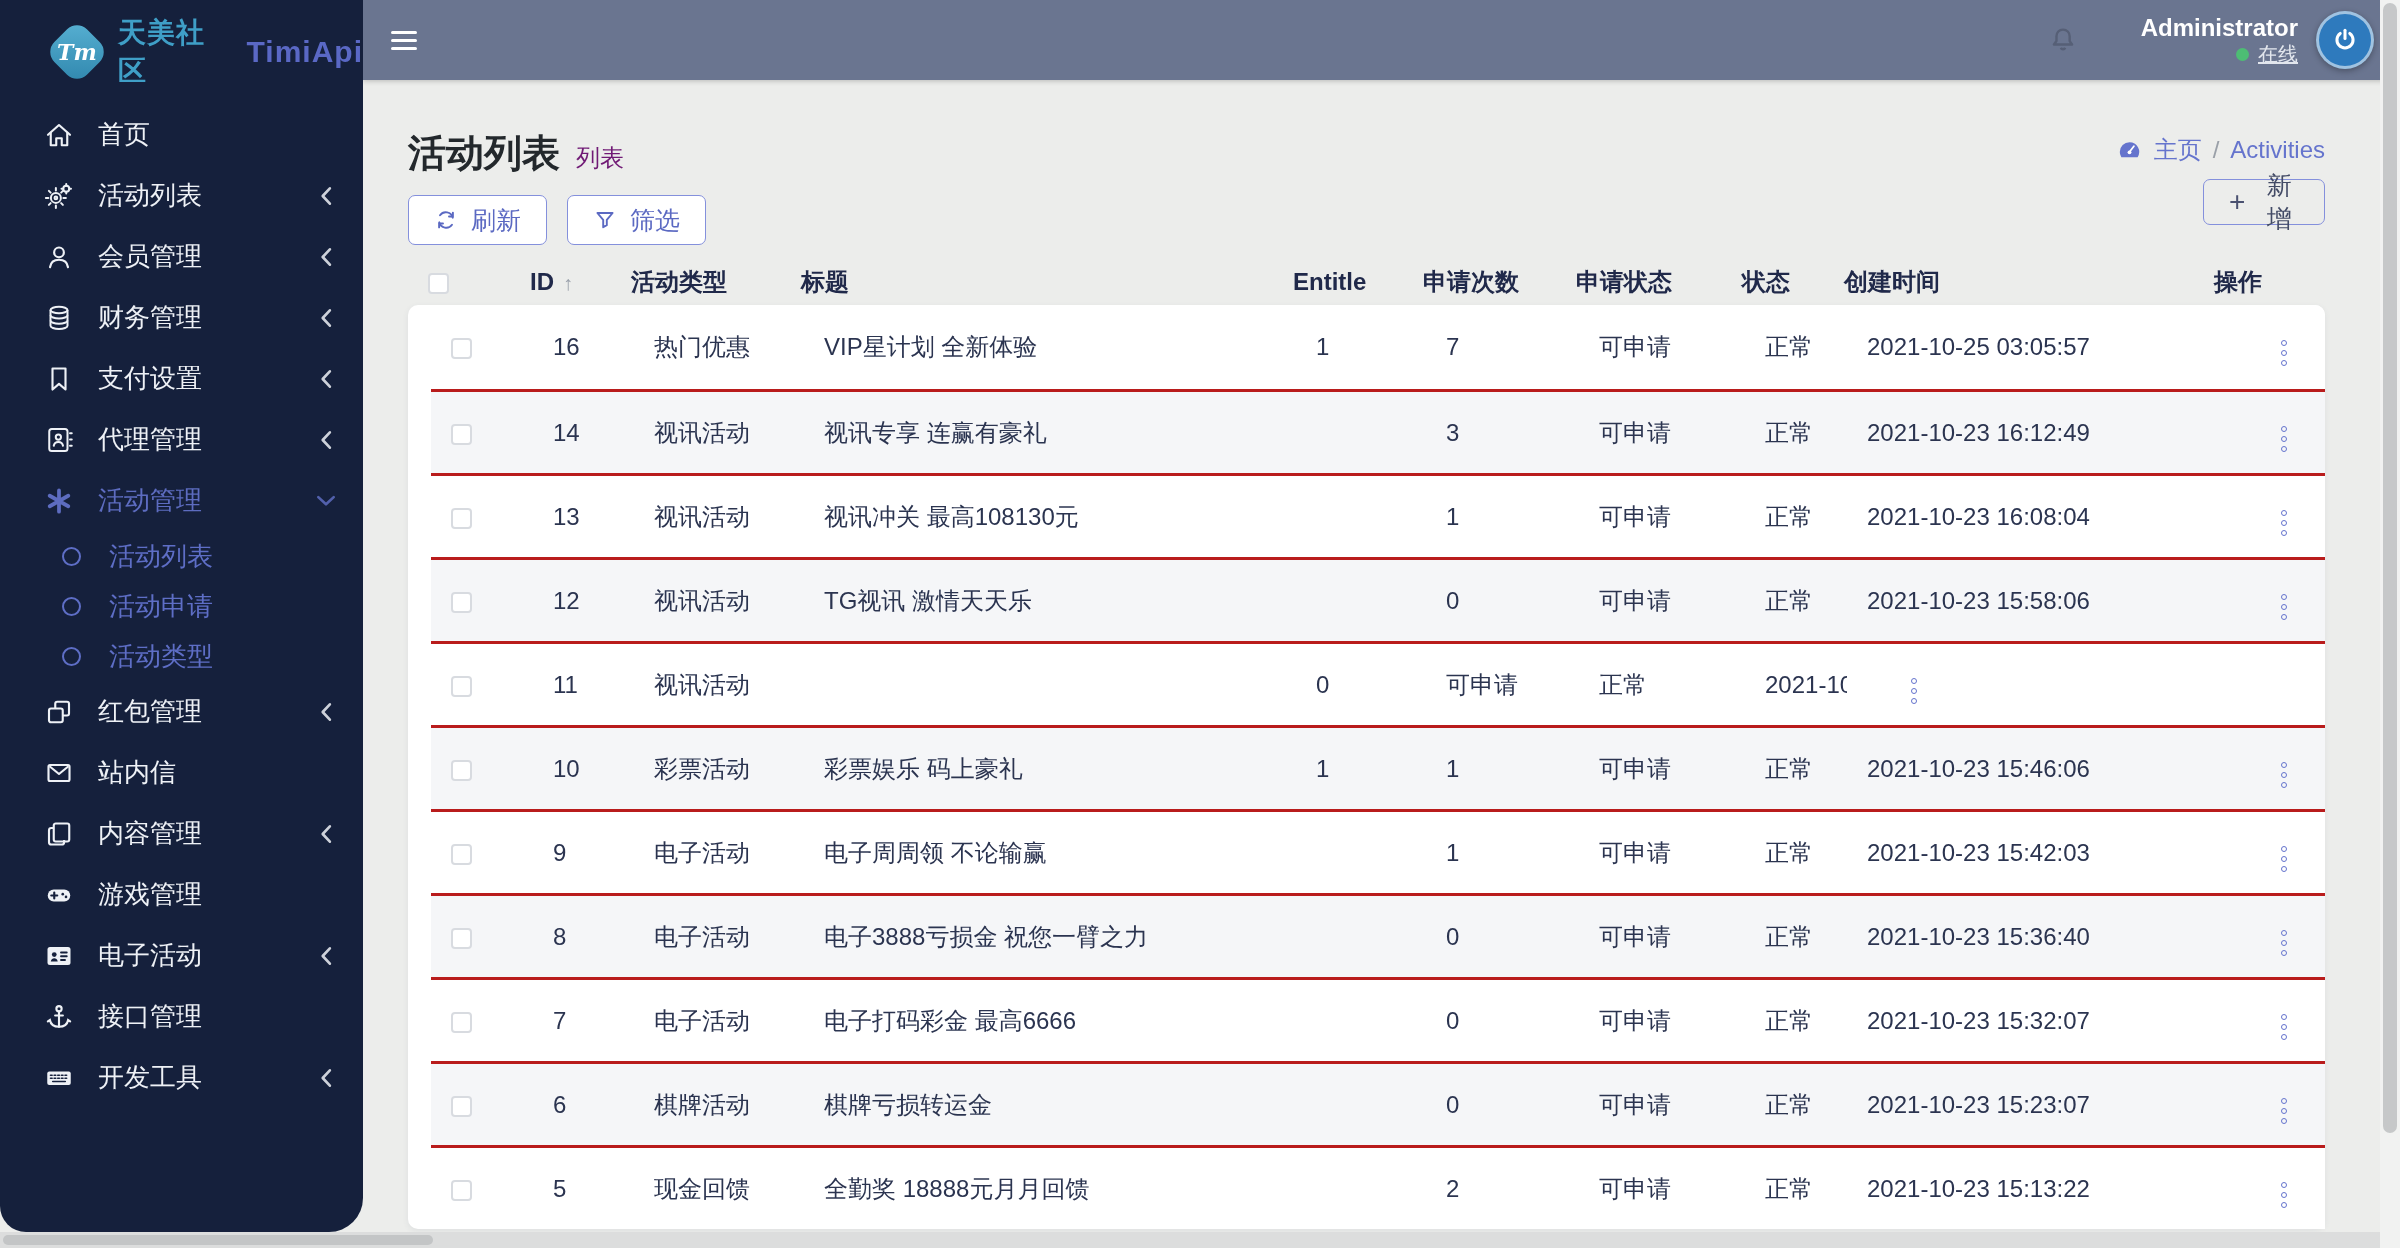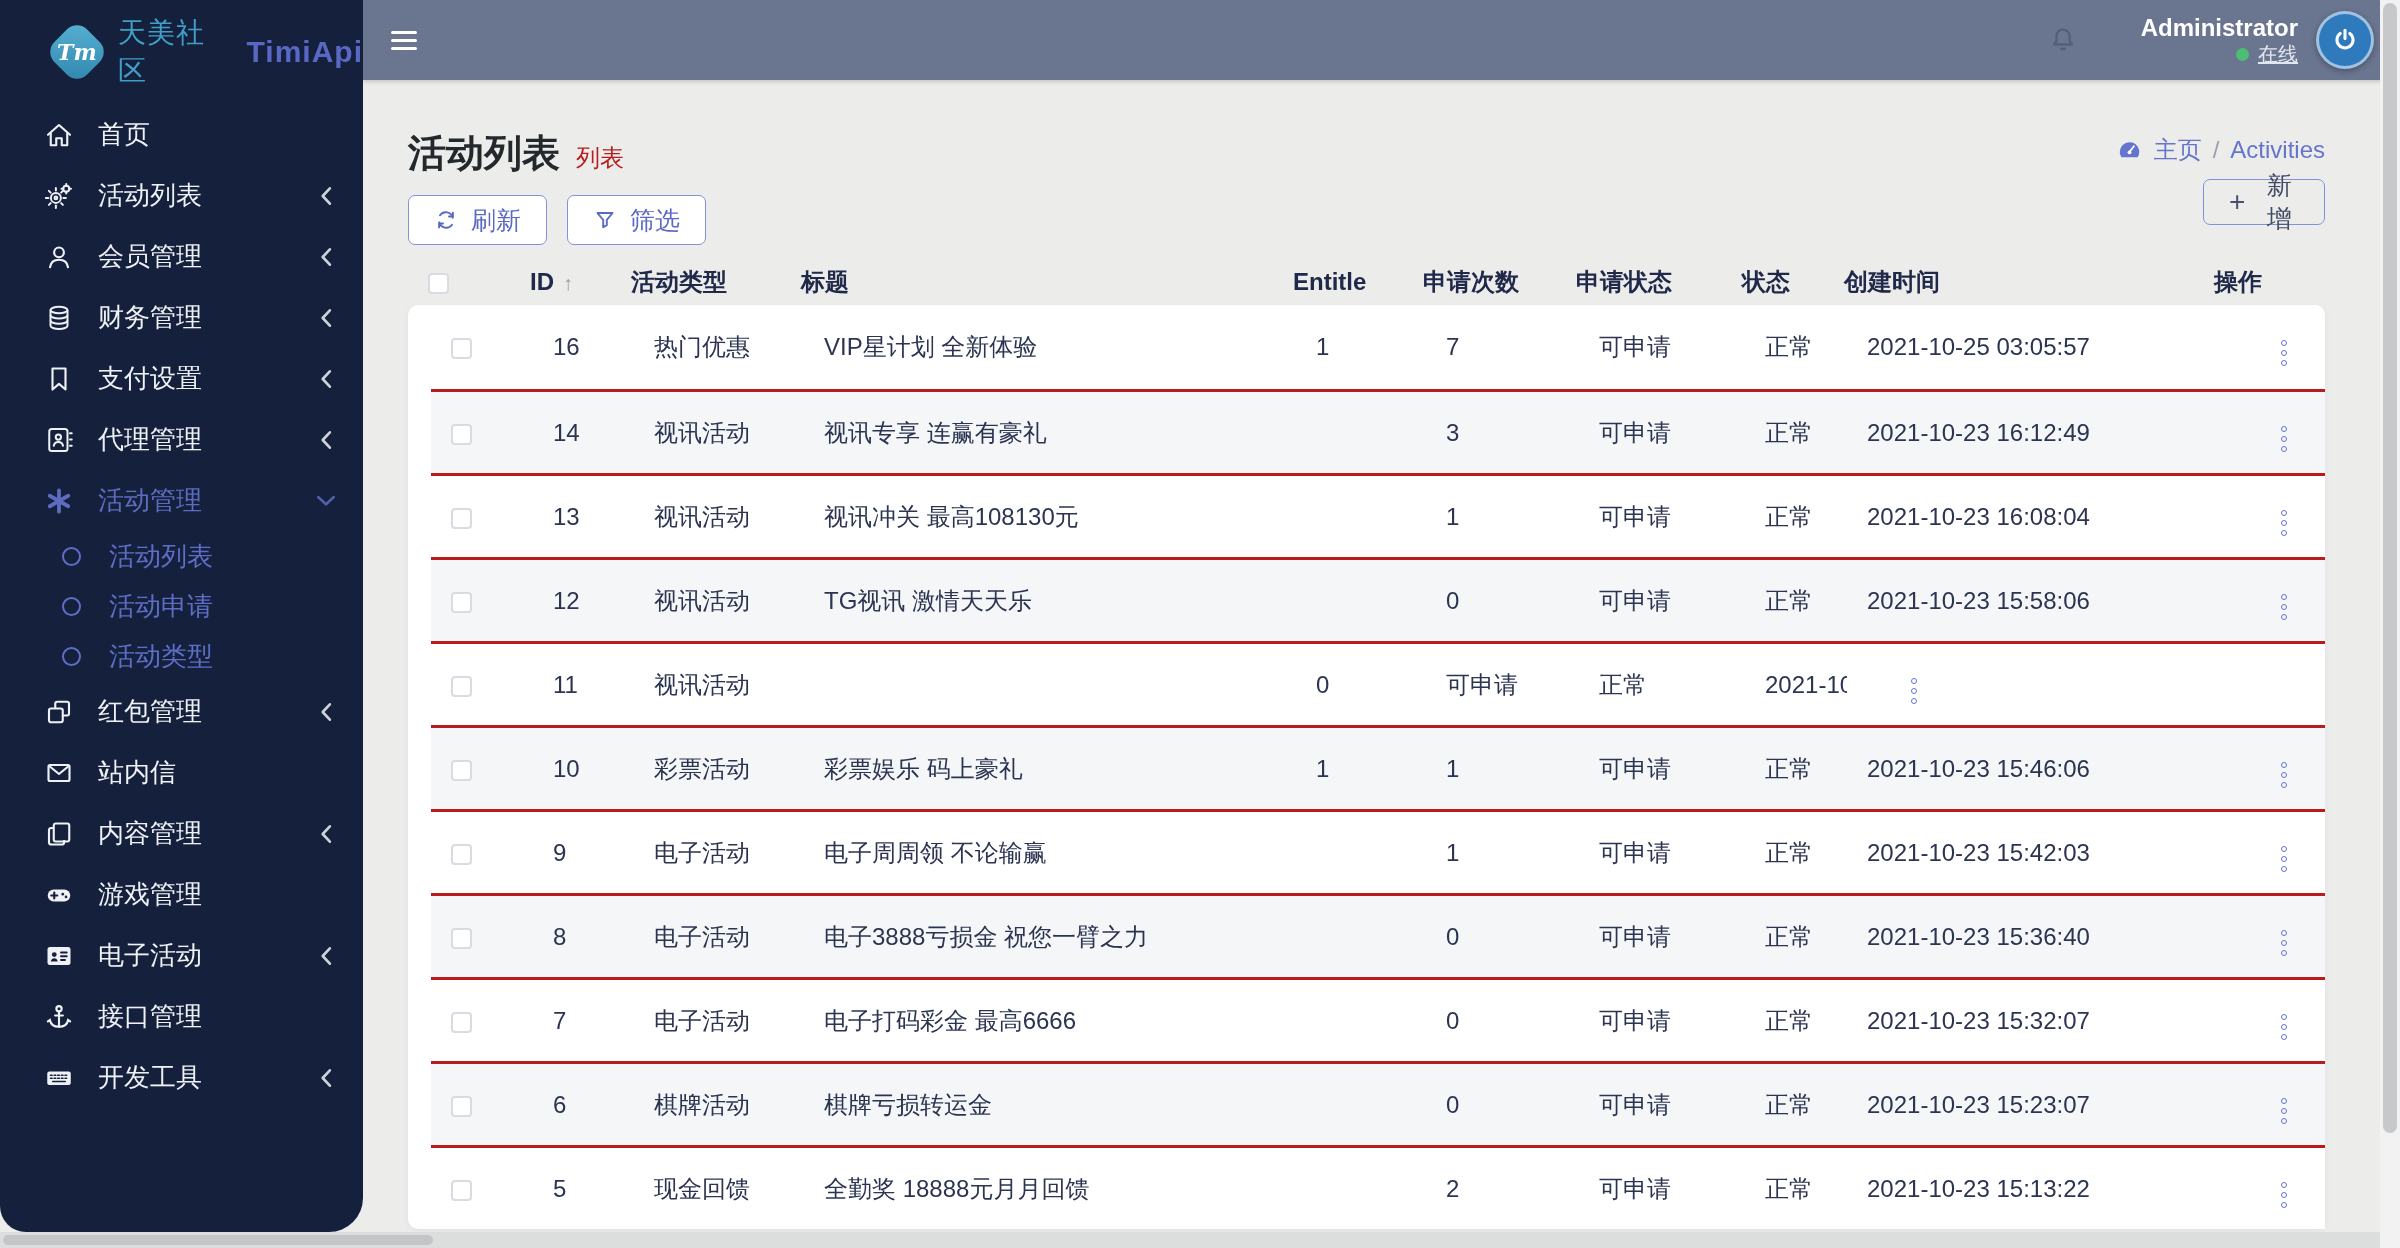--- a/index.html
+++ b/index.html
@@ -9,21 +9,21 @@
 
   
   .sidebar { position:absolute; left:0; top:0; width:363px; height:1232px;
     background:#15203c; z-index:10; border-bottom-left-radius:26px; border-bottom-right-radius:34px; }
   .brand { height:104px; display:flex; align-items:center; padding-left:54px; cursor:pointer; }
   .logo { width:46px; height:46px; border-radius:14px; transform:rotate(45deg);
     background:linear-gradient(135deg,#58b1d3,#2f86ad); display:flex; align-items:center; justify-content:center;
     flex:0 0 auto; }
   .logo i { transform:rotate(-45deg); font-family:"DejaVu Serif", serif; font-style:italic;
     color:#fff; font-size:22px; font-weight:700; }
-  .brand-cn { margin-left:18px; color:#3f9fc7; font-size:28px; font-weight:400; letter-spacing:1px; }
+  .brand-cn { margin-left:18px; color:#3f9fc7; font-size:28px; font-weight:700; letter-spacing:1px; }
   .brand-en { margin-left:18px; color:#5a68c5; font-size:30px; font-weight:600; letter-spacing:1px; }
 
   .nav-item { height:61px; display:flex; align-items:center; padding:0 30px 0 44px;
     color:#eef1f6; font-size:26px; cursor:pointer; }
   .nav-icon { width:30px; height:30px; margin-right:24px; flex:0 0 auto; }
   .nav-icon svg { width:30px; height:30px; }
   .nav-label { flex:1 1 auto; white-space:nowrap; }
   .nav-chevron { width:14px; height:22px; opacity:.85; flex:0 0 auto; }
   .nav-chevron svg { width:14px; height:22px; }
   .nav-chevron.down { transform:rotate(-90deg); }
@@ -48,21 +48,21 @@
   .avatar { width:58px; height:58px; border-radius:50%; background:#2e7abd; margin-right:26px;
     border:3px solid rgba(255,255,255,.55); box-shadow:0 2px 6px rgba(0,0,0,.3);
     display:flex; align-items:center; justify-content:center; color:#fff; cursor:pointer; flex:0 0 auto; }
   .avatar svg { width:28px; height:28px; }
 
   
   .main { position:absolute; left:363px; top:80px; right:0; bottom:0; padding:48px 75px 0 45px; }
   .page-head { display:flex; justify-content:space-between; align-items:flex-start; }
   .title-wrap { display:flex; align-items:baseline; }
   .page-title { font-size:38px; font-weight:600; color:#23282c; }
-  .page-sub { margin-left:16px; font-size:24px; color:#b91c1c; }
+  .page-sub { margin-left:16px; font-size:24px; color:#701a75; }
   .breadcrumb { display:flex; align-items:center; gap:11px; font-size:24px; margin-top:6px; }
   .breadcrumb .bc-icon { width:27px; height:27px; color:#6574cd; }
   .breadcrumb .bc-icon svg { width:27px; height:27px; }
   .bc-link { color:#6574cd; cursor:pointer; }
   .bc-sep { color:#9aa0a8; }
 
   .toolbar { position:relative; margin-top:16px; display:flex; gap:20px; height:50px; }
   .btn { display:flex; align-items:center; gap:13px; background:#fff; border:1.5px solid #8490dc;
     border-radius:7px; color:#5b69c2; font-size:25px; padding:0 25px; height:50px; cursor:pointer;
     font-family:inherit; }

